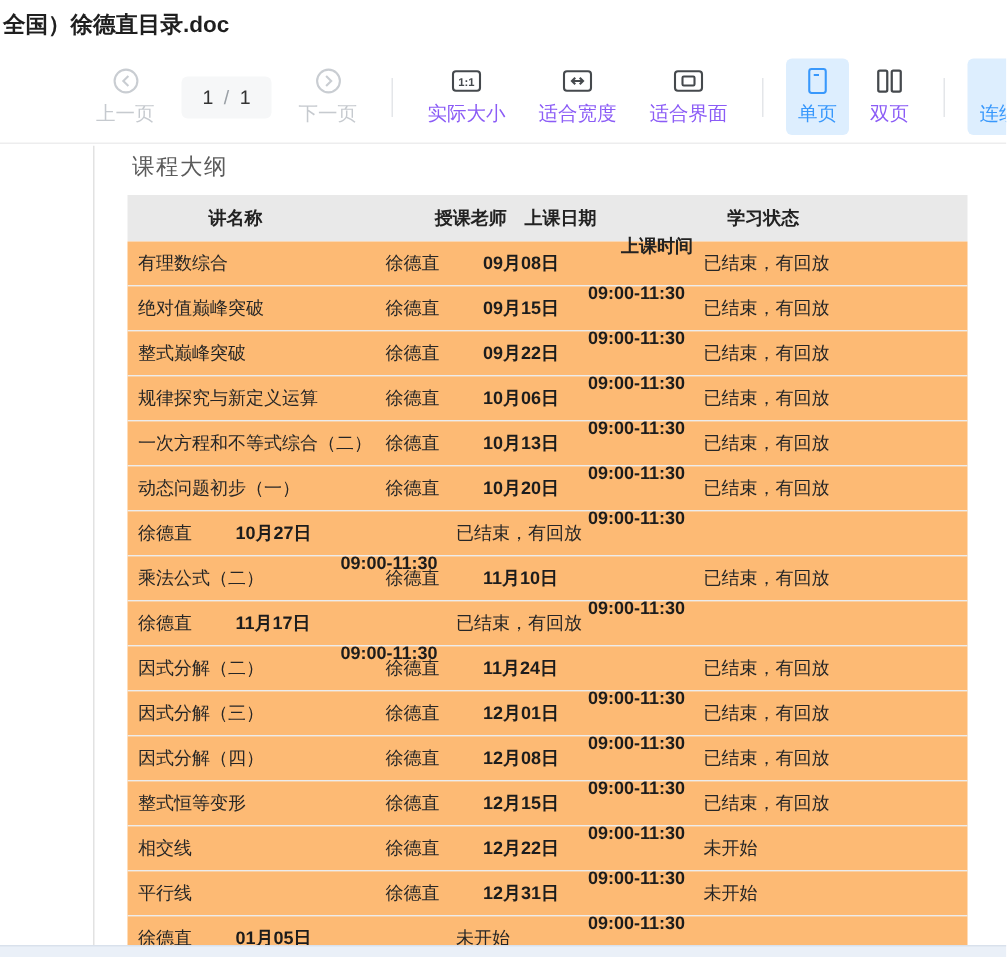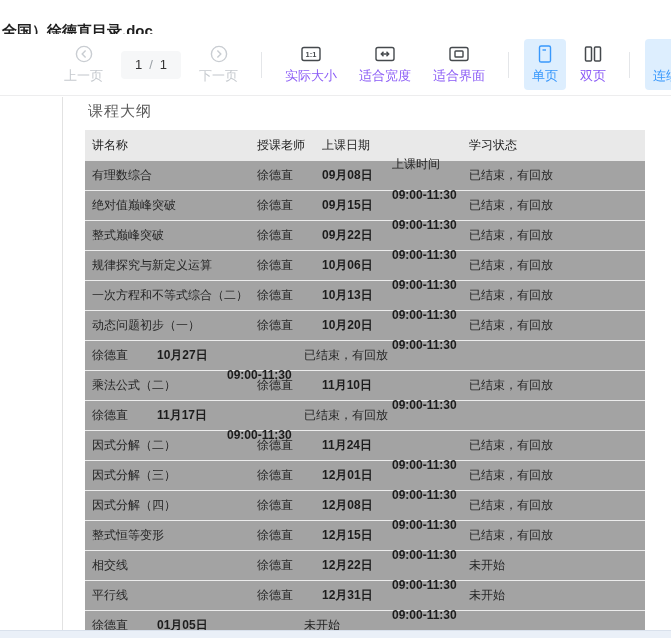--- a/index.html
+++ b/index.html
@@ -2,21 +2,21 @@
 <html><head>
 <meta charset="utf-8">
 <style>
   * { margin:0; padding:0; box-sizing:border-box; }
   html,body { width:671px; height:638px; overflow:hidden; background:#fff;
     font-family:"Liberation Sans","DejaVu Sans",sans-serif; }
   .stage { position:relative; width:671px; height:638px; background:#fff; overflow:hidden; }
 
   
   .titlebar { position:absolute; top:0; left:0; right:0; height:34px; background:#fff; }
-  .doc-title { position:absolute; left:2px; top:22px; font-size:15px; font-weight:bold; color:#1f1f1f; white-space:nowrap; }
+  .doc-title { position:absolute; left:2px; top:7px; font-size:15px; font-weight:bold; color:#1f1f1f; white-space:nowrap; }
 
   
   .toolbar { position:absolute; top:34px; left:0; width:671px; height:62px;
     border-bottom:1px solid #ededee; display:flex; align-items:center;
     padding-left:56px; overflow:hidden; white-space:nowrap; background:#fff; }
   .tool { flex:none; display:flex; flex-direction:column; align-items:center;
     gap:3px; font-size:13px; color:#8b5cf6; padding:5px 8px; border-radius:4px; cursor:pointer; }
   .tool .ticon { height:20px; display:flex; align-items:center; justify-content:center; }
   .tool.disabled { color:#c6cacf; }
   .tool.active { background:#ddeefe; color:#3898fc; }
@@ -28,23 +28,23 @@
   .vdiv { flex:none; width:1px; height:26px; background:#e4e6e9; margin:0 15px; }
   .gap6 { flex:none; width:6px; }
 
   
   .content { position:absolute; top:97px; left:0; width:671px; height:533px; background:#fff; overflow:hidden; }
   .side-panel { position:absolute; left:0; top:0; width:63px; height:100%; background:#fff; border-right:1px solid #e2e2e2; }
   .doc-heading { position:absolute; left:88px; top:5px; font-size:15px; color:#5b5b5b; letter-spacing:1px; }
 
   .table { position:absolute; left:85px; top:33px; width:560px; }
   .thead { display:flex; height:31px; background:#e9e9e9; align-items:center;
-    font-weight:normal; font-size:12px; color:#222; }
+    font-weight:bold; font-size:12px; color:#222;padding-left:47px; }
   .trow { display:flex; height:30px; align-items:center; border-bottom:1px solid #ececec;
-    font-size:12px; color:#262626; background:#a3a3a3; }
+    font-size:12px; color:#262626; background:#fdba74; }
   .cell { padding-left:7px; overflow:hidden; white-space:nowrap; }
   .c0 { width:165px; } .c1 { width:65px; } .c2 { width:70px; } .c3 { width:77px;margin-top:38px; } .c4 { width:183px; }
   .trow .c2, .trow .c3 { font-weight:bold; color:#1c1c1c; }
 
   
   .bottombar { position:absolute; bottom:0; left:0; width:671px; height:8px;
     background:#eaf0f8; border-top:1px solid #d9e1ec; }
 </style>
 </head>
 <body>

